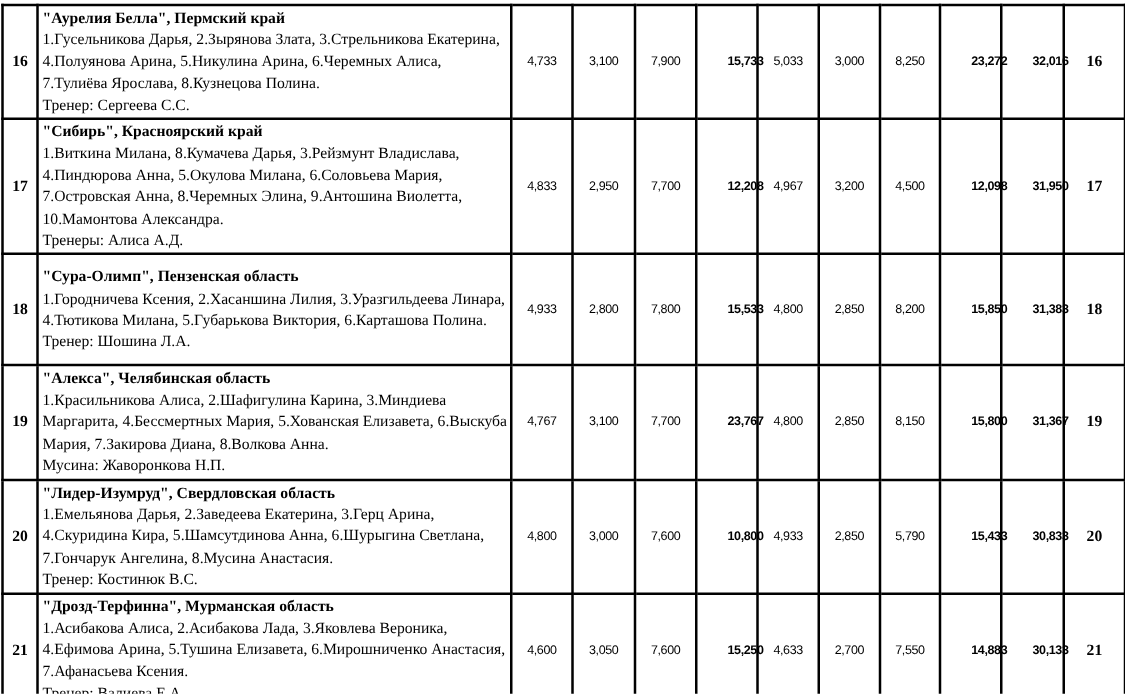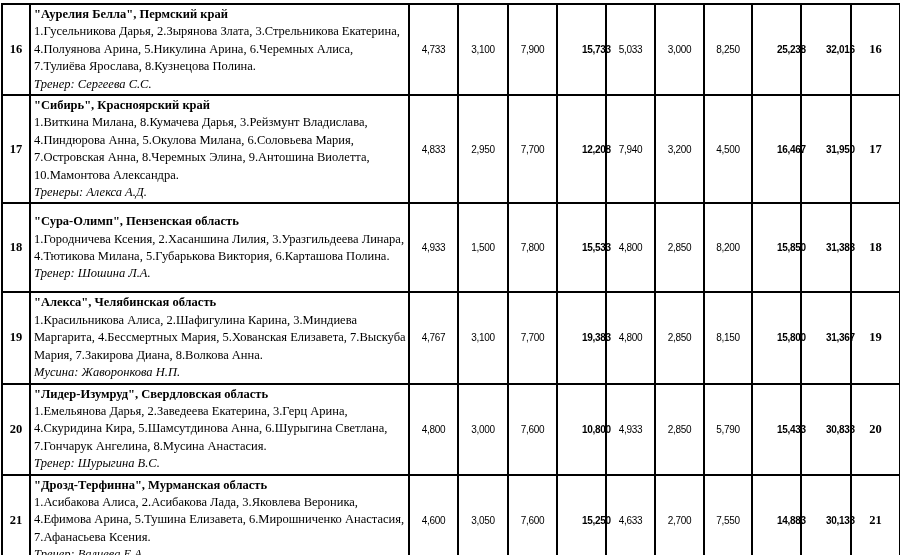--- a/index.html
+++ b/index.html
@@ -24,21 +24,21 @@
       font-size: 12.5px;
     }
     td.team {
       font-size: 12.5px;
       line-height: 17.4px;
       padding: 1px 2px 1px 3px !important;
       vertical-align: top;
     }
     .team-name { font-weight: bold; display: block; }
     .members { display: block; }
-    .coach { display: block; font-style: italic; }
+    .coach { display: block; }
     td.score {
       text-align: center;
       font-size: 10px;
       font-family: Liberation Sans, sans-serif;
       letter-spacing: -0.3px;
     }
     td.score.bold { font-weight: bold; padding-left: 24px; }
     td.place { text-align: center; font-weight: bold; font-size: 12.5px; }
     tr.row-h1 { height: 91px; }
     tr.row-h2 { height: 104px; }
@@ -71,88 +71,88 @@
         <span class="members">1.Гусельникова Дарья, 2.Зырянова Злата, 3.Стрельникова Екатерина, 4.Полуянова Арина, 5.Никулина Арина, 6.Черемных Алиса, 7.Тулиёва Ярослава, 8.Кузнецова Полина.</span>
         <span class="coach">Тренер: Сергеева С.С.</span>
       </td>
       <td class="score">4,733</td>
       <td class="score">3,100</td>
       <td class="score">7,900</td>
       <td class="score bold">15,733</td>
       <td class="score">5,033</td>
       <td class="score">3,000</td>
       <td class="score">8,250</td>
-      <td class="score bold">25,238</td>
+      <td class="score bold">23,272</td>
       <td class="score bold">32,016</td>
       <td class="place">16</td>
     </tr>
 
     <tr class="row-h2">
       <td class="num">17</td>
       <td class="team">
         <span class="team-name">"Сибирь", Красноярский край</span>
         <span class="members">1.Виткина Милана, 8.Кумачева Дарья, 3.Рейзмунт Владислава, 4.Пиндюрова Анна, 5.Окулова Милана, 6.Соловьева Мария, 7.Островская Анна, 8.Черемных Элина, 9.Антошина Виолетта, 10.Мамонтова Александра.</span>
-        <span class="coach">Тренеры: Алекса А.Д.</span>
+        <span class="coach">Тренеры: Алиса А.Д.</span>
       </td>
       <td class="score">4,833</td>
       <td class="score">2,950</td>
       <td class="score">7,700</td>
       <td class="score bold">12,208</td>
-      <td class="score">7,940</td>
+      <td class="score">4,967</td>
       <td class="score">3,200</td>
       <td class="score">4,500</td>
-      <td class="score bold">16,467</td>
+      <td class="score bold">12,098</td>
       <td class="score bold">31,950</td>
       <td class="place">17</td>
     </tr>
 
     <tr class="row-h3">
       <td class="num">18</td>
       <td class="team">
         <span class="team-name">"Сура-Олимп", Пензенская область</span>
         <span class="members">1.Городничева Ксения, 2.Хасаншина Лилия, 3.Уразгильдеева Линара, 4.Тютикова Милана, 5.Губарькова Виктория, 6.Карташова Полина.</span>
         <span class="coach">Тренер: Шошина Л.А.</span>
       </td>
       <td class="score">4,933</td>
-      <td class="score">1,500</td>
+      <td class="score">2,800</td>
       <td class="score">7,800</td>
       <td class="score bold">15,533</td>
       <td class="score">4,800</td>
       <td class="score">2,850</td>
       <td class="score">8,200</td>
       <td class="score bold">15,850</td>
       <td class="score bold">31,383</td>
       <td class="place">18</td>
     </tr>
 
     <tr class="row-h3">
       <td class="num">19</td>
       <td class="team">
         <span class="team-name">"Алекса", Челябинская область</span>
-        <span class="members">1.Красильникова Алиса, 2.Шафигулина Карина, 3.Миндиева Маргарита, 4.Бессмертных Мария, 5.Хованская Елизавета, 7.Выскуба Мария, 7.Закирова Диана, 8.Волкова Анна.</span>
+        <span class="members">1.Красильникова Алиса, 2.Шафигулина Карина, 3.Миндиева Маргарита, 4.Бессмертных Мария, 5.Хованская Елизавета, 6.Выскуба Мария, 7.Закирова Диана, 8.Волкова Анна.</span>
         <span class="coach">Мусина: Жаворонкова Н.П.</span>
       </td>
       <td class="score">4,767</td>
       <td class="score">3,100</td>
       <td class="score">7,700</td>
-      <td class="score bold">19,383</td>
+      <td class="score bold">23,767</td>
       <td class="score">4,800</td>
       <td class="score">2,850</td>
       <td class="score">8,150</td>
       <td class="score bold">15,800</td>
       <td class="score bold">31,367</td>
       <td class="place">19</td>
     </tr>
 
     <tr class="row-h3">
       <td class="num">20</td>
       <td class="team">
         <span class="team-name">"Лидер-Изумруд", Свердловская область</span>
         <span class="members">1.Емельянова Дарья, 2.Заведеева Екатерина, 3.Герц Арина, 4.Скуридина Кира, 5.Шамсутдинова Анна, 6.Шурыгина Светлана, 7.Гончарук Ангелина, 8.Мусина Анастасия.</span>
-        <span class="coach">Тренер: Шурыгина В.С.</span>
+        <span class="coach">Тренер: Костинюк В.С.</span>
       </td>
       <td class="score">4,800</td>
       <td class="score">3,000</td>
       <td class="score">7,600</td>
       <td class="score bold">10,800</td>
       <td class="score">4,933</td>
       <td class="score">2,850</td>
       <td class="score">5,790</td>
       <td class="score bold">15,433</td>
       <td class="score bold">30,833</td>

